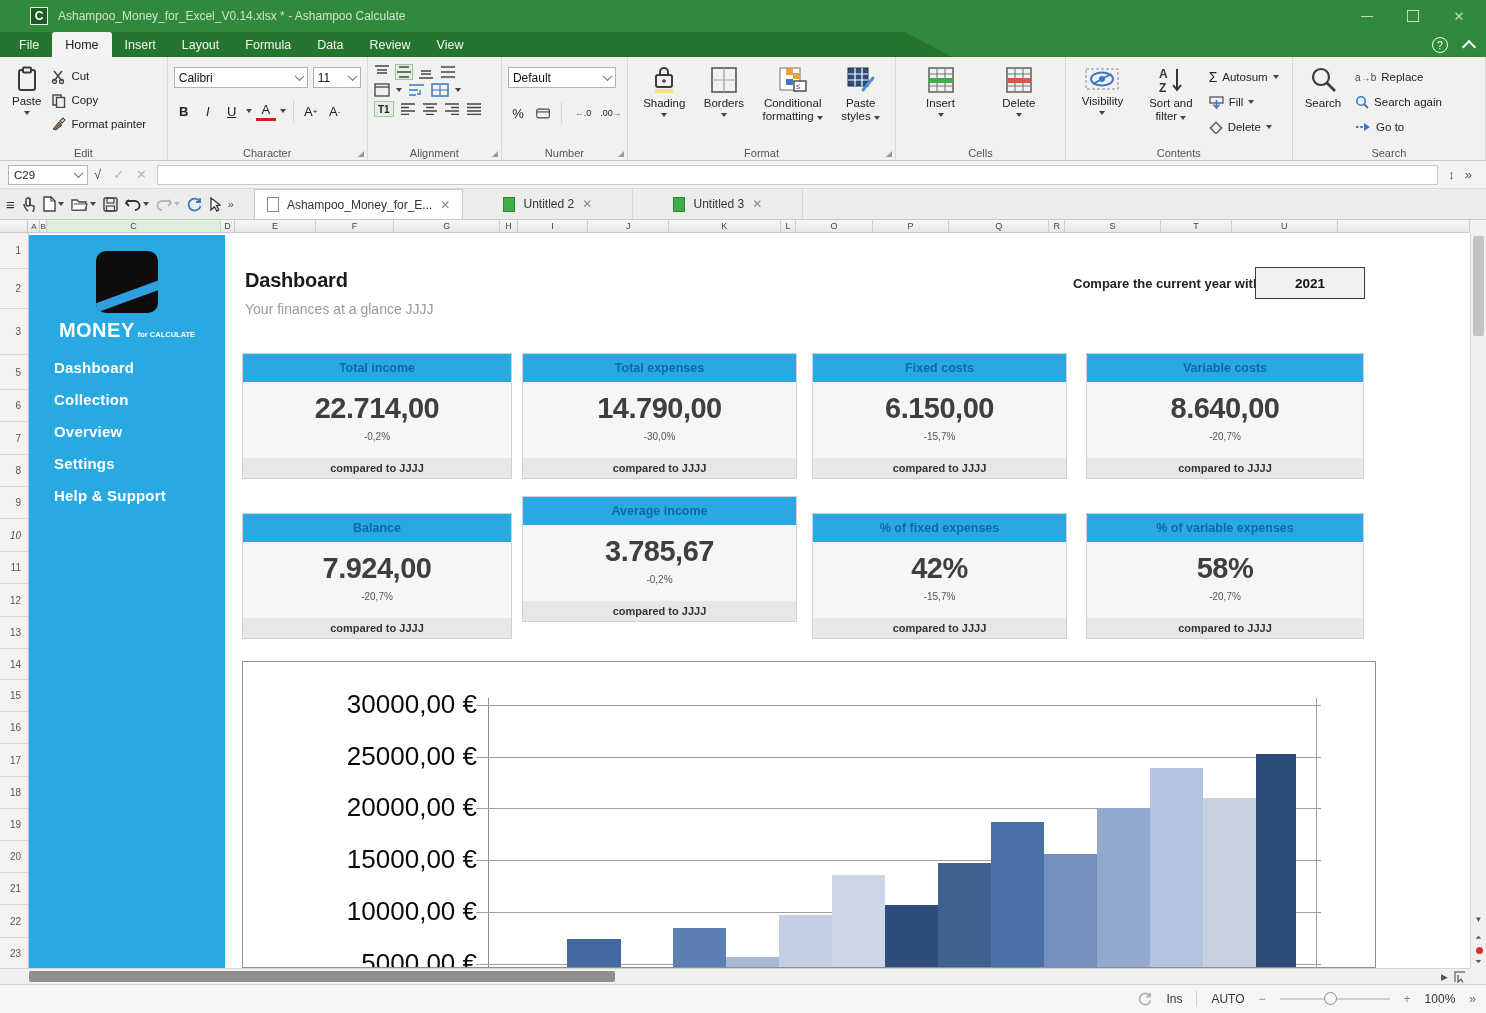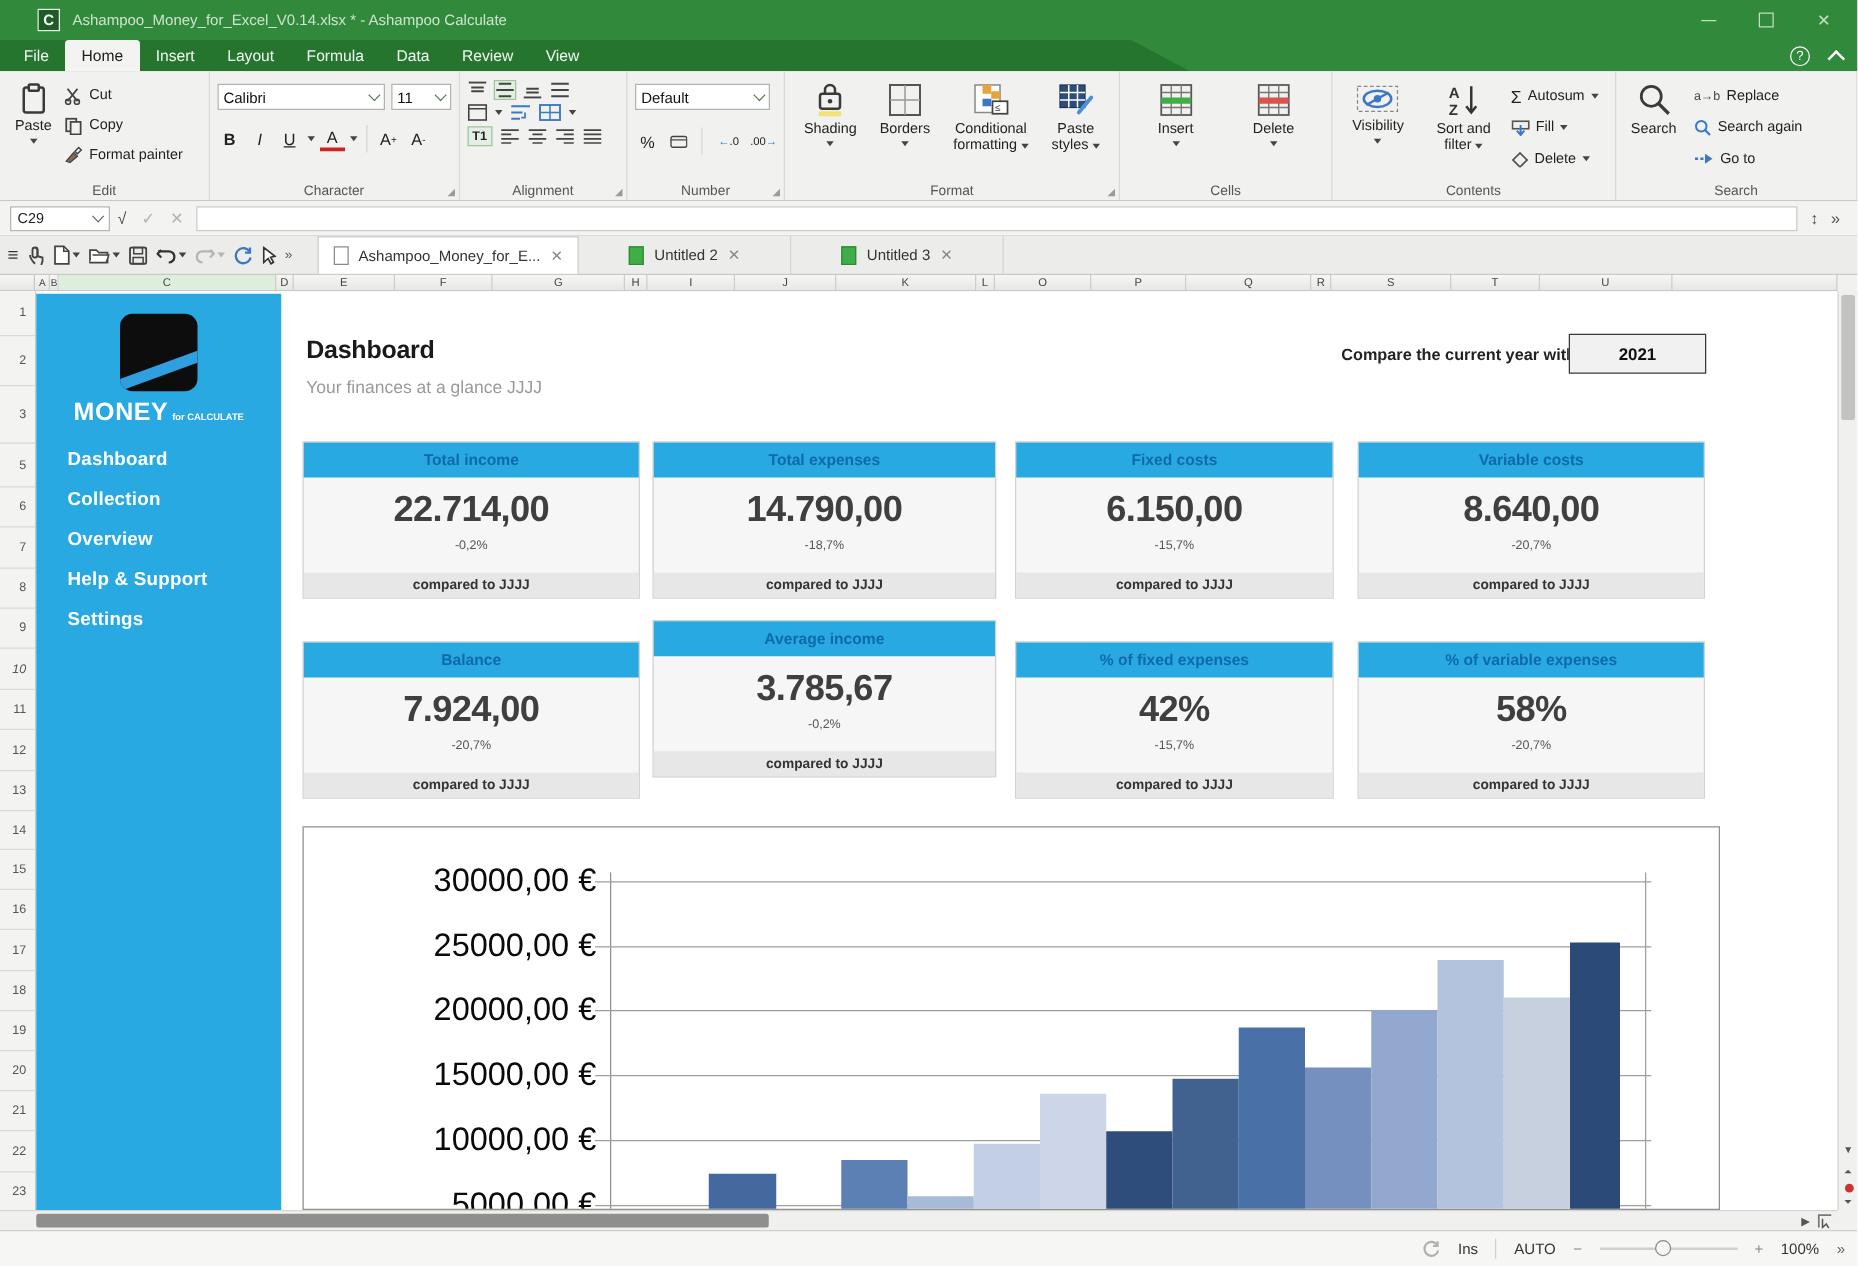--- a/index.html
+++ b/index.html
@@ -584,41 +584,41 @@
 
     <div id="sidepanel">
       <div id="logo"></div>
       <div id="logo-line">
         <span class="t1">MONEY</span><span class="t2">for CALCULATE</span>
       </div>
       <div id="side-items">
           <div class="sitem">Dashboard</div>
           <div class="sitem">Collection</div>
           <div class="sitem">Overview</div>
+          <div class="sitem">Settings</div>
           <div class="sitem">Help &amp; Support</div>
-          <div class="sitem">Settings</div>
         </div>
     </div>
 
     <div id="dash-title">Dashboard</div>
     <div id="dash-sub">Your finances at a glance JJJJ</div>
     <div id="cmp-label">Compare the current year with</div>
     <div id="cmp-box">2021</div>
 
     <div id="cards">
         <div class="card" style="left: 242px; top: 120px; width: 270px;">
           <div class="chead">Total income</div>
           <div class="cval">22.714,00</div>
           <div class="cchg">-0,2%</div>
           <div class="cnote">compared to JJJJ</div>
         </div>
         <div class="card" style="left: 522px; top: 120px; width: 275px;">
           <div class="chead">Total expenses</div>
           <div class="cval">14.790,00</div>
-          <div class="cchg">-18,7%</div>
+          <div class="cchg">-30,0%</div>
           <div class="cnote">compared to JJJJ</div>
         </div>
         <div class="card" style="left: 812px; top: 120px; width: 255px;">
           <div class="chead">Fixed costs</div>
           <div class="cval">6.150,00</div>
           <div class="cchg">-15,7%</div>
           <div class="cnote">compared to JJJJ</div>
         </div>
         <div class="card" style="left: 1086px; top: 120px; width: 278px;">
           <div class="chead">Variable costs</div>

